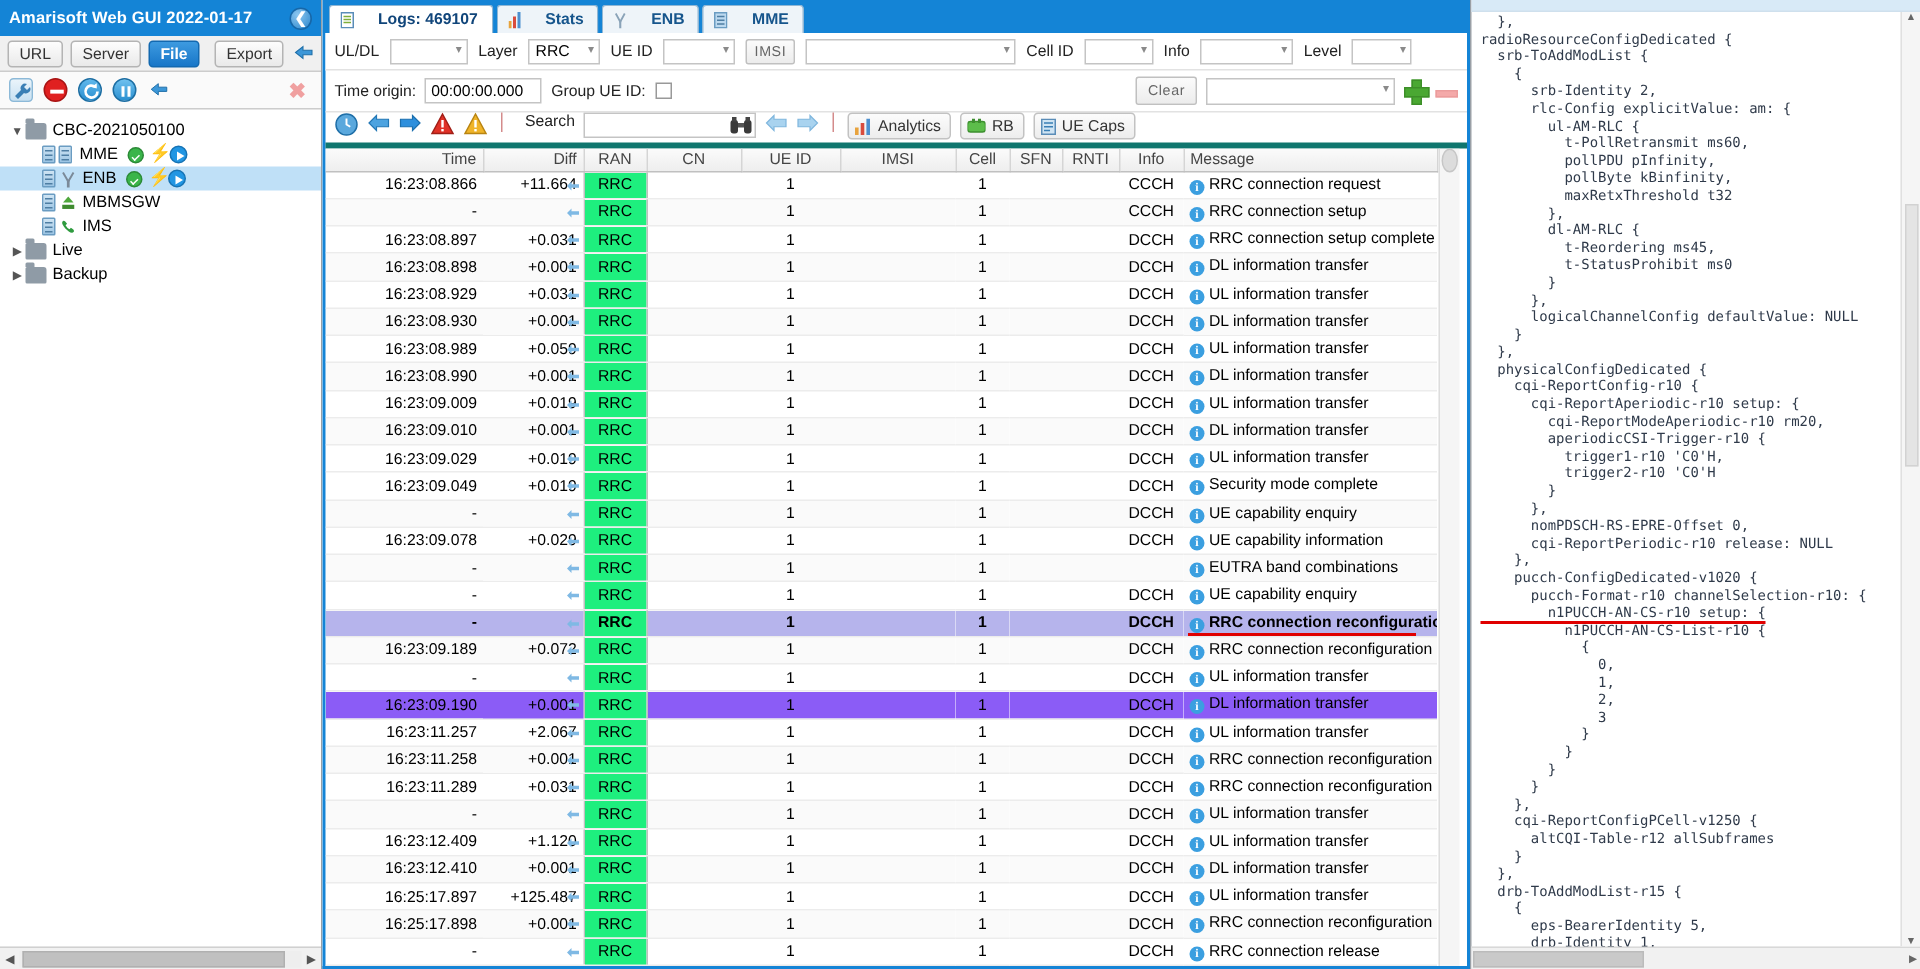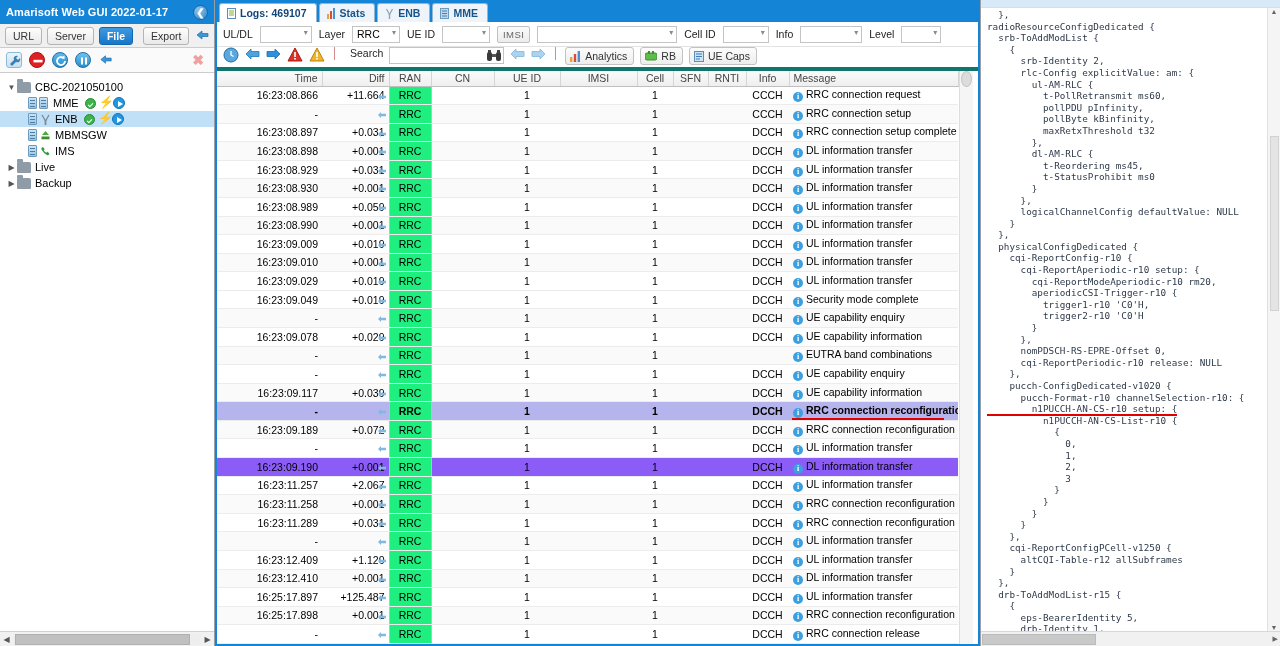--- a/index.html
+++ b/index.html
@@ -66,21 +66,21 @@
              display: flex; align-items: center; }
   .hs-arrow { width: 13px; text-align: center; font-size: 8px; color: #555; }
   .hs-track { flex: 1; height: 11px; background: #eee; position: relative; }
   .hs-thumb { position: absolute; left: 2px; top: 0; height: 11px; width: 93%;
               background: #c0c0c0; border: 1px solid #b0b0b0; }
 
   
   #center { width: 765px; height: 646px; position: relative; background:#fff;
             display: flex; flex-direction: column; }
   .tabbar { height: 22px; background: #1484d6; display: flex; align-items: flex-end; padding-left: 4px; }
-  .tab { height: 19px; display: flex; align-items: center; gap: 4px; padding: 0 9px 0 7px;
+  .tab { height: 19px; display: flex; align-items: center; gap: 16px; padding: 0 9px 0 7px;
          font-size: 10.5px; font-weight: bold; color: #16558c; cursor: pointer;
          background: #eef4f9; border: 1px solid #8fb6d4; border-bottom: none;
          border-radius: 3px 3px 0 0; margin-right: 2px; }
   .tab.active { background: #fff; color: #10457a; }
   .tabicon { width: 9px; height: 11px; flex: 0 0 9px; }
 
   .cbody { flex: 1; border: 2px solid #1484d6; border-top: none; position: relative;
            display: flex; flex-direction: column; background: #fff; }
 
   .fbar { height: 25px; display: flex; align-items: center; padding: 0 6px; gap: 7px;
@@ -350,20 +350,31 @@
         <span class="imsibtn">IMSI</span>
         <span class="sel2" style="width:140px;"></span>
         <span class="flabel">Cell ID</span>
         <span class="sel2" style="width:46px;"></span>
         <span class="flabel">Info</span>
         <span class="sel2" style="width:62px;"></span>
         <span class="flabel">Level</span>
         <span class="sel2" style="width:40px;"></span>
       </div>
 
+      <div class="fbar2">
+        <span class="flabel">Time origin:</span>
+        <input class="txtin" style="width: 78px;" value="00:00:00.000">
+        <span class="flabel">Group UE ID:</span>
+        <span class="chk"></span>
+        <span class="spacer"></span>
+        <span class="imsibtn" style="padding:3px 7px;">Clear</span>
+        <span class="sel2" style="width:126px;height:18px;"></span>
+        <span class="plusic"></span>
+        <span class="minusic"></span>
+      </div>
 
       <div class="fbar3">
         <span class="rndbtn">
           <svg width="16" height="16" viewBox="0 0 16 16">
               <circle cx="8" cy="8" r="7" fill="#5aa8dd" stroke="#1f6fa8"></circle>
               <path d="M8 4 L8 8 L10.5 9.5" stroke="#fff" stroke-width="1.3" fill="none"></path>
             </svg>
         </span>
         <span class="arrL">
           <svg width="15" height="14" viewBox="0 0 15 14">
@@ -718,35 +729,20 @@
                 </td>
                 <td class="c-ran">RRC</td>
                 <td class="c-num"></td>
                 <td class="c-num">1</td>
                 <td class="c-num"></td>
                 <td class="c-num">1</td>
                 <td class="c-num"></td>
                 <td class="c-num"></td>
                 <td class="c-info">DCCH</td>
                 <td class="c-msg"><span class="infoic">i</span>UE capability enquiry</td>
-              </tr>
-              <tr class="alt">
-                <td class="c-time">16:23:09.117</td>
-                <td class="c-diff">+0.039<span class="diffarrow"><svg width="8" height="8" viewBox="0 0 8 8">
-                      <path d="M0 4 L3 1 L3 2.8 L8 2.8 L8 5.2 L3 5.2 L3 7 Z" fill="#7fb9e4"></path>
-                    </svg></span></td>
-                <td class="c-ran">RRC</td>
-                <td class="c-num"></td>
-                <td class="c-num">1</td>
-                <td class="c-num"></td>
-                <td class="c-num">1</td>
-                <td class="c-num"></td>
-                <td class="c-num"></td>
-                <td class="c-info">DCCH</td>
-                <td class="c-msg"><span class="infoic">i</span>UE capability information</td>
               </tr>
               <tr class="sel">
                 <td class="c-time">-</td>
                 <td class="c-diff">
                   <span class="diffarrow"><svg width="8" height="8" viewBox="0 0 8 8">
                       <path d="M0 4 L3 1 L3 2.8 L8 2.8 L8 5.2 L3 5.2 L3 7 Z" fill="#7fb9e4"></path>
                     </svg></span>
                 </td>
                 <td class="c-ran">RRC</td>
                 <td class="c-num"></td>

